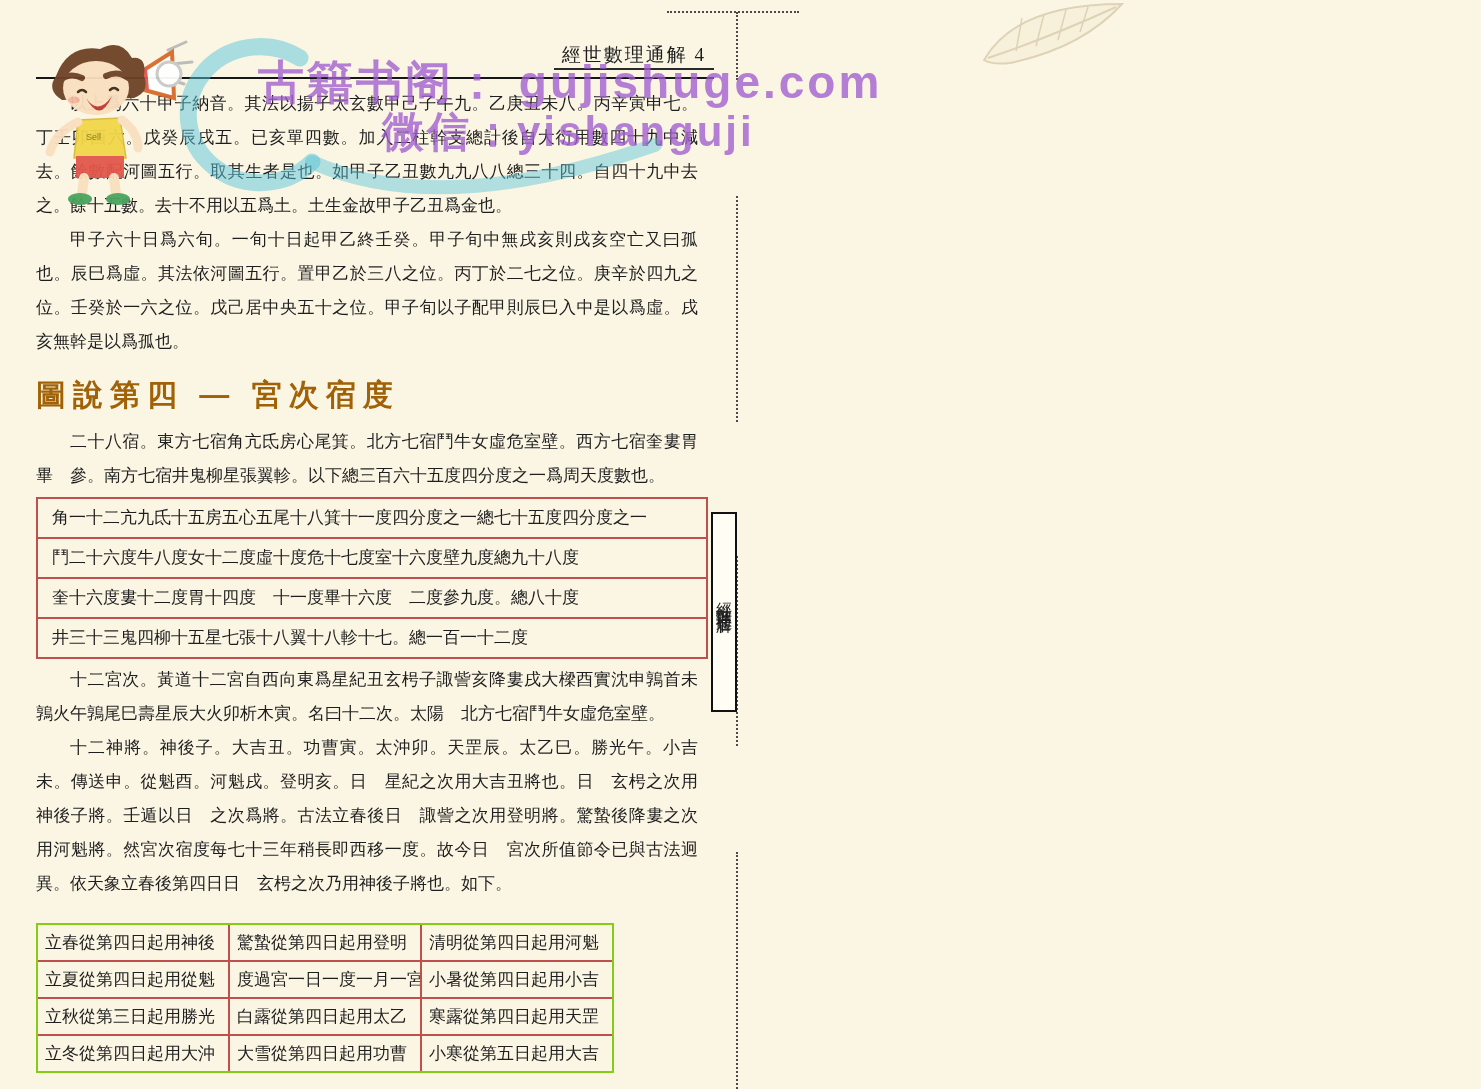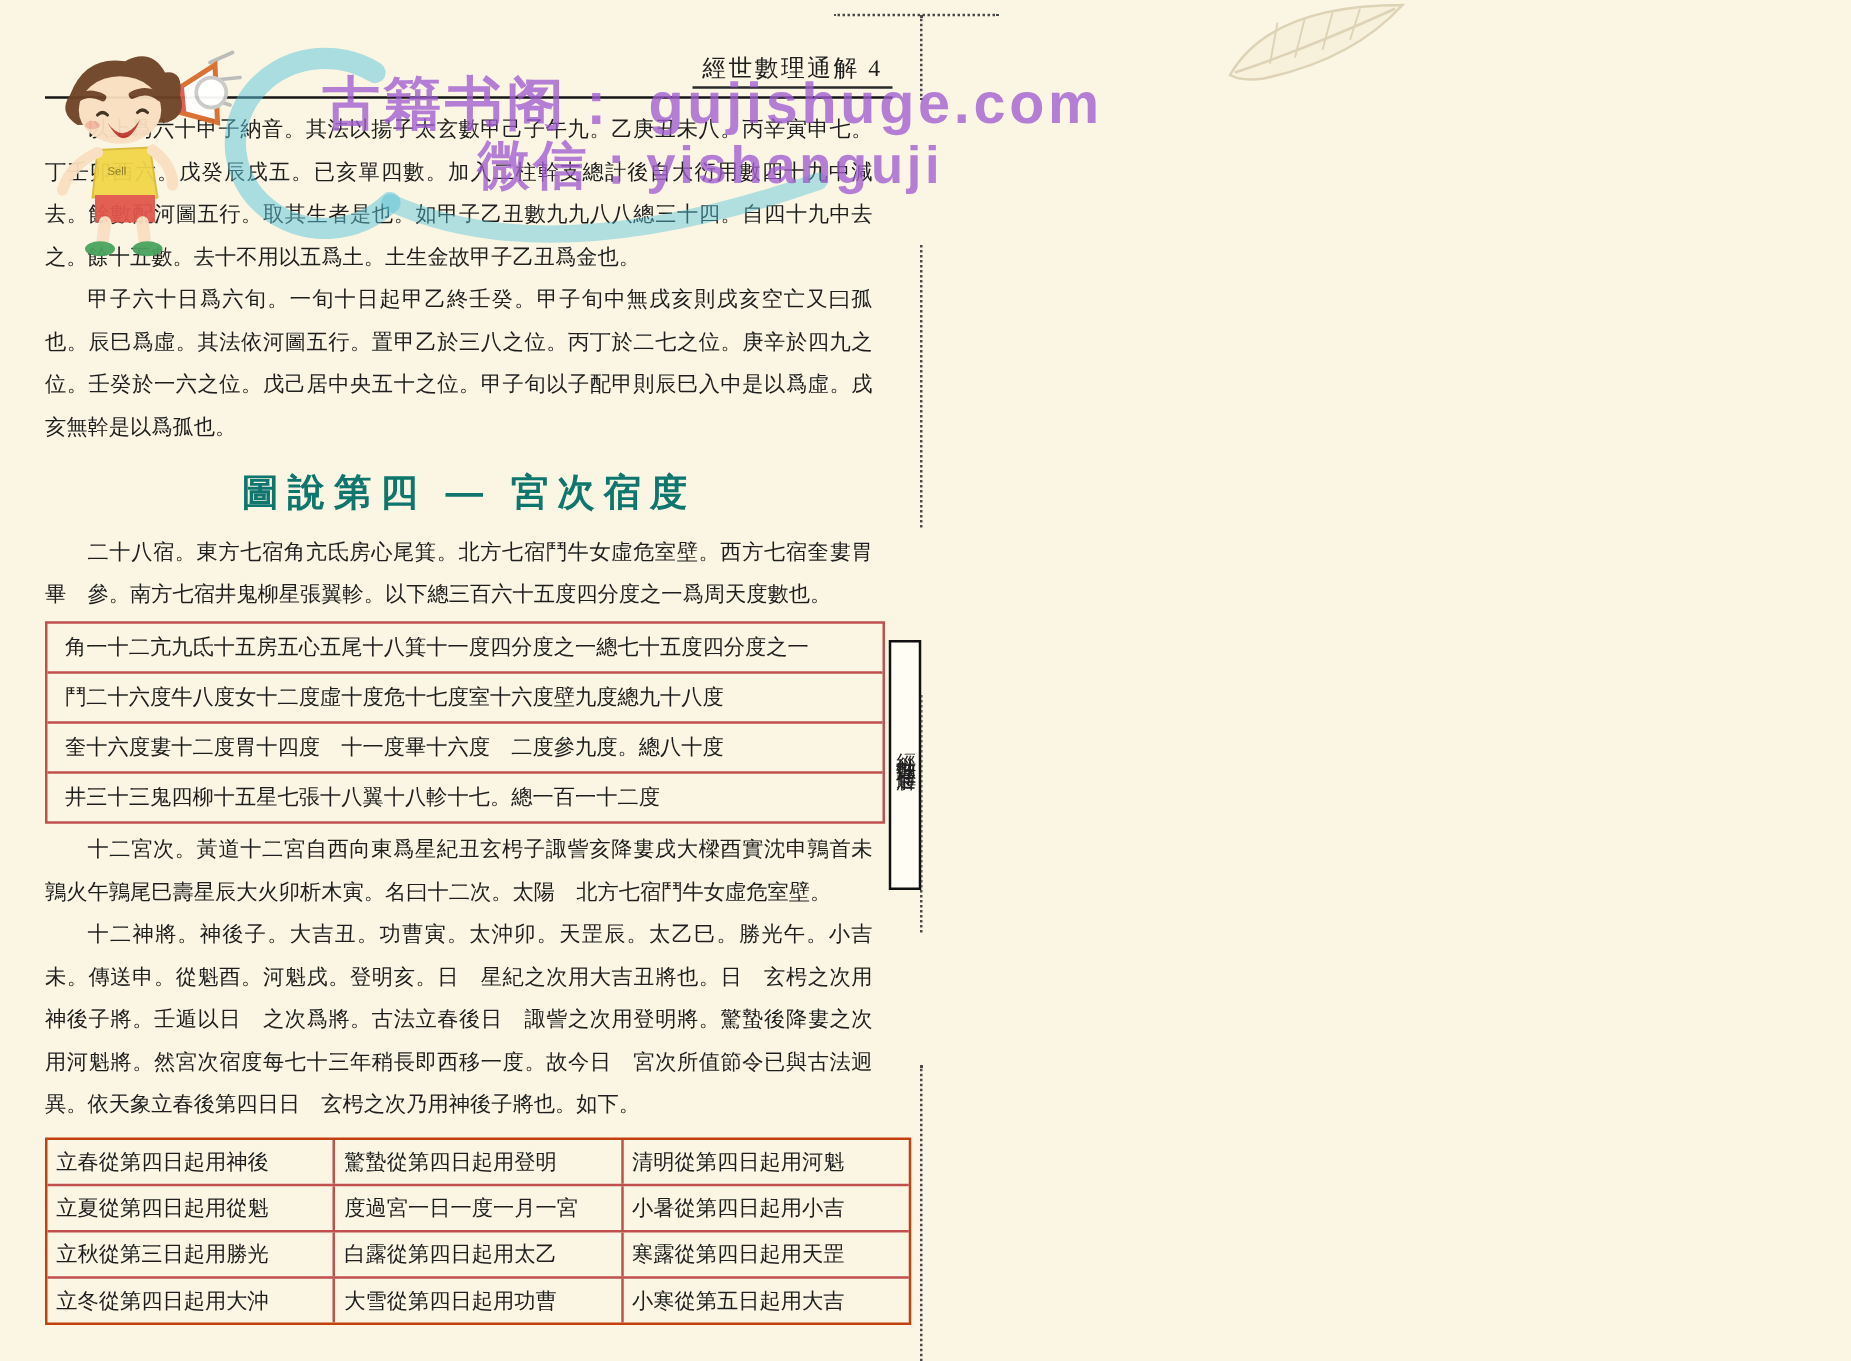--- a/index.html
+++ b/index.html
@@ -20,36 +20,36 @@
     border-bottom:2px solid #2a2a2a;padding:0 8px 3px;
   }
   .header-rule{border-top:2px solid #161616;margin-top:9px;}
   p.body{
     font-size:17px;line-height:34px;text-align:justify;
     text-indent:2em;margin:0;padding-right:16px;
   }
   p.m4{margin-top:4px;} p.m8{margin-top:8px;}
   .section-heading{
     font-family:"Liberation Sans","DejaVu Sans",sans-serif;
-    font-weight:bold;color:#0f766e;text-align:center;
+    font-weight:bold;color:#a16207;text-align:left;
     font-size:30px;letter-spacing:7px;line-height:44px;
     margin:14px 0 8px 0;
   }
   
   .degree-table{
     border:2px solid #c0504d;margin-top:4px;width:672px;box-sizing:border-box;
   }
   .degree-table .row{
     height:38px;line-height:38px;font-size:17px;
     padding-left:14px;border-bottom:2px solid #c0504d;
     white-space:nowrap;overflow:hidden;
   }
   .degree-table .row:last-child{border-bottom:none;}
   .term-table{
-    border:2px solid #c2410c;margin-top:9px;width:693px;box-sizing:border-box;
+    border:2px solid #84cc16;margin-top:22px;width:578px;box-sizing:border-box;
   }
   .term-table .trow{display:flex;border-bottom:2px solid #c0504d;}
   .term-table .trow:last-child{border-bottom:none;}
   .term-table .tcell{
     flex:1;height:35px;line-height:35px;font-size:17px;
     padding-left:7px;border-right:2px solid #c0504d;
     white-space:nowrap;overflow:hidden;
   }
   .term-table .tcell:last-child{border-right:none;}
   

